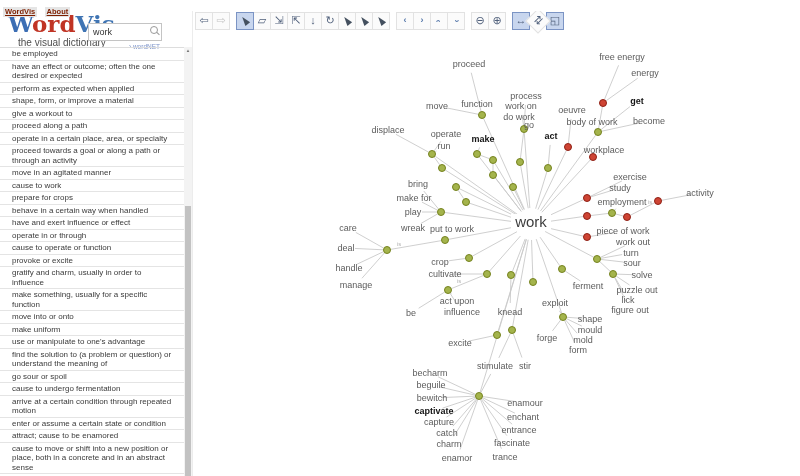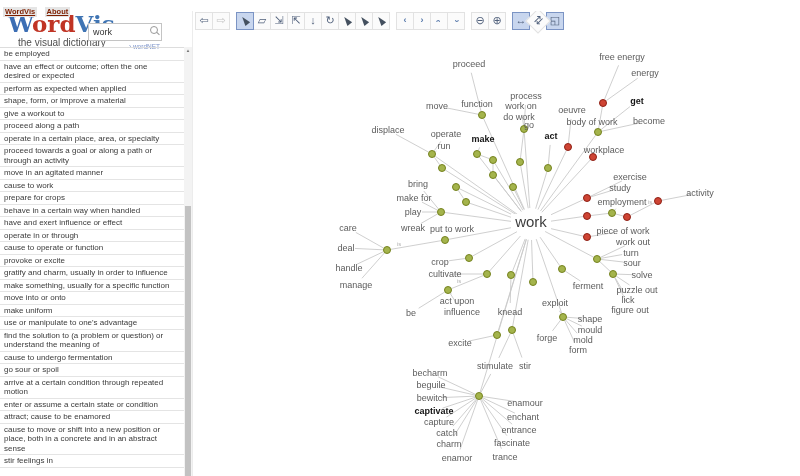--- a/index.html
+++ b/index.html
@@ -23,21 +23,21 @@
   #searchwrap{position:absolute;left:88px;top:10px;width:76px;height:32px;}
   #searchinput{width:52px;height:16px;border:1px solid #c4c4c4;font-size:9px;
                padding:0 16px 0 4px;color:#333;font-family:"Liberation Sans",sans-serif;}
   .mag{position:absolute;right:6px;top:5px;width:6px;height:6px;border:1px solid #9a9a9a;
        border-radius:50%;}
   .mag::after{content:'';position:absolute;left:5px;top:6px;width:4px;height:1px;background:#9a9a9a;
        transform:rotate(45deg);}
   #hint{position:absolute;left:0;top:22px;width:72px;text-align:right;font-size:6.5px;color:#7b93c9;cursor:pointer;}
 
   #deflist{position:absolute;top:36px;left:0;width:184px;bottom:0;overflow:hidden;border-top:1px solid #ddd;}
-  .defitem{font-size:8px;line-height:9.5px;color:#3a3a3a;padding:1px 10px 1px 4px;
+  .defitem{font-size:8px;line-height:9.5px;color:#3a3a3a;padding:1px 10px 1px 12px;
            border-bottom:1px solid #e4e4e4;cursor:pointer;}
 
   #scrollbar{position:absolute;top:36px;right:0;width:8px;bottom:0;background:#f3f3f3;}
   #scroll-up{height:8px;text-align:center;font-size:4.5px;line-height:8px;color:#777;cursor:pointer;}
   #scroll-thumb{position:absolute;top:37%;bottom:0;left:1px;width:6px;background:#c2c2c2;cursor:pointer;}
 
   
   #main{position:absolute;left:192px;top:11px;right:0;bottom:0;background:#fff;}
   #toolbar{position:absolute;left:4px;top:1px;display:flex;z-index:20;}
   .tgroup{display:flex;margin-right:7px;}
@@ -324,22 +324,22 @@
       <div class="defitem">have and exert influence or effect</div>
       <div class="defitem">operate in or through</div>
       <div class="defitem">cause to operate or function</div>
       <div class="defitem">provoke or excite</div>
       <div class="defitem">gratify and charm, usually in order to influence</div>
       <div class="defitem">make something, usually for a specific function</div>
       <div class="defitem">move into or onto</div>
       <div class="defitem">make uniform</div>
       <div class="defitem">use or manipulate to one's advantage</div>
       <div class="defitem">find the solution to (a problem or question) or understand the meaning of</div>
+      <div class="defitem">go sour or spoil</div>
       <div class="defitem">cause to undergo fermentation</div>
-      <div class="defitem">go sour or spoil</div>
       <div class="defitem">arrive at a certain condition through repeated motion</div>
       <div class="defitem">enter or assume a certain state or condition</div>
       <div class="defitem">attract; cause to be enamored</div>
       <div class="defitem">cause to move or shift into a new position or place, both in a concrete and in an abstract sense</div>
       <div class="defitem">stir feelings in</div>
     </div>
   <div id="scrollbar">
     <div id="scroll-up">▲</div>
     <div id="scroll-thumb"></div>
   </div>

